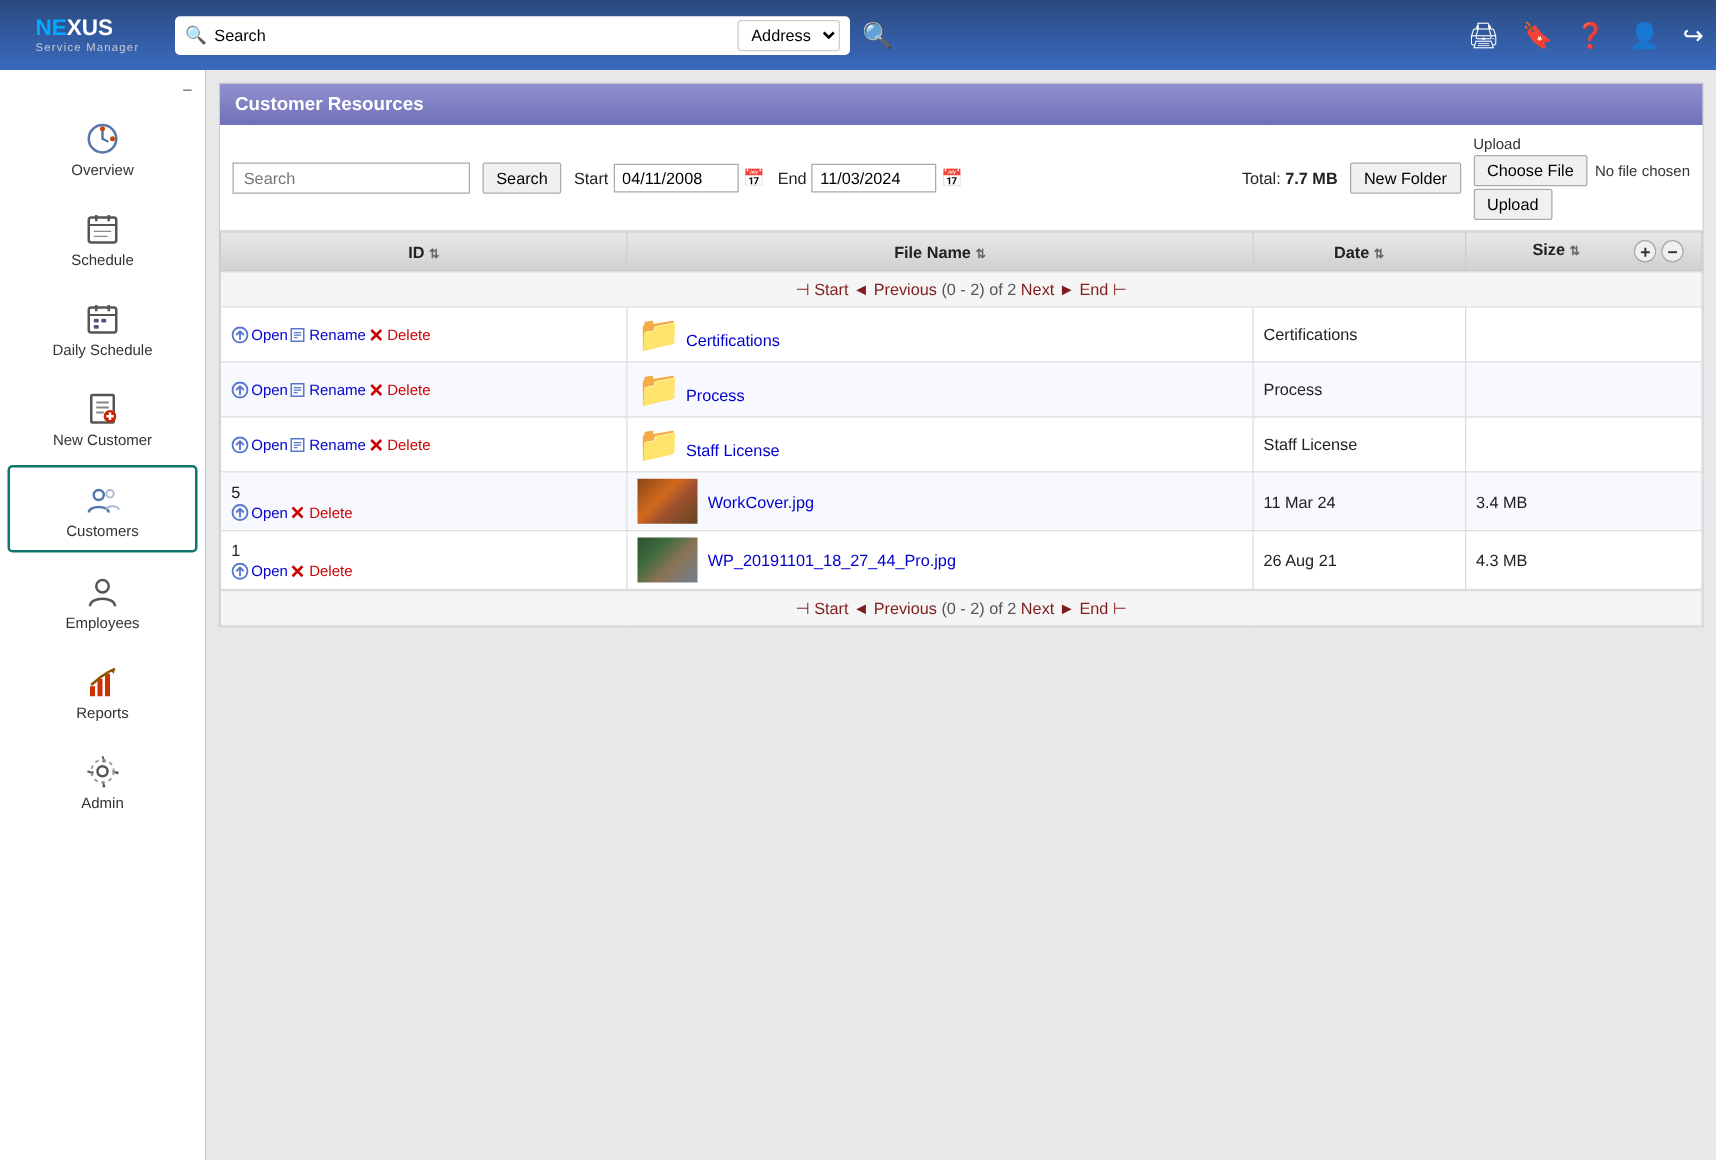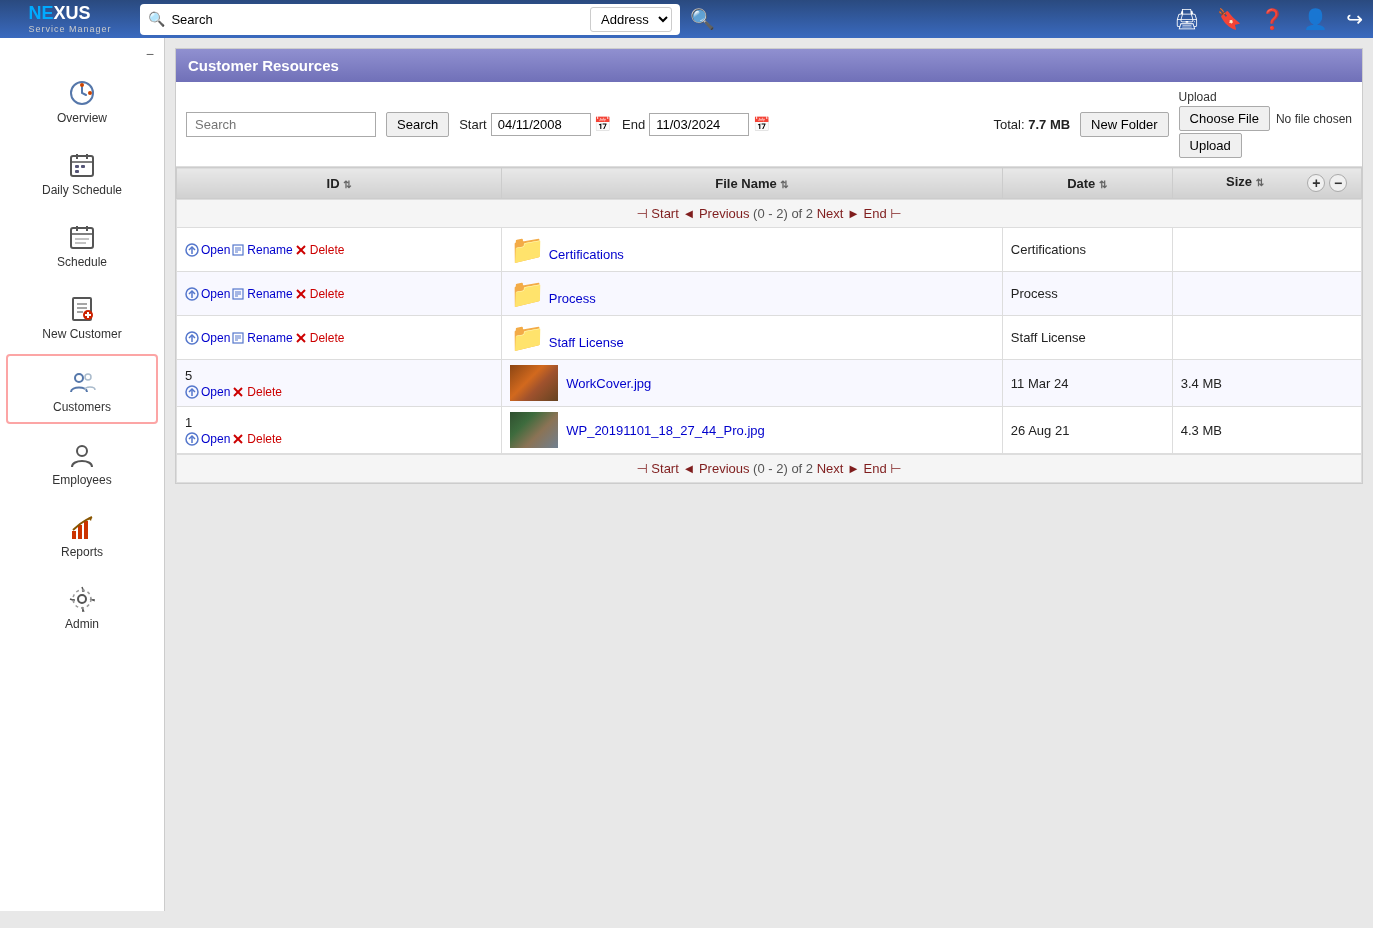--- a/index.html
+++ b/index.html
@@ -2,21 +2,21 @@
 <html><head>
   <meta charset="utf-8">
   <style>
     * { box-sizing: border-box; margin: 0; padding: 0; }
     body { font-family: Arial, sans-serif; font-size: 13px; background: #e8e8e8; color: #222; width: 1373px; height: 928px; overflow: hidden; }
 
     
     .top-bar {
       display: flex; align-items: center;
       background: linear-gradient(to bottom, #2a4a7f, #3a6abf);
-      height: 38px; padding: 0 10px; gap: 10px;
+      height: 56px; padding: 0 10px; gap: 10px;
     }
     .logo-area {
       width: 120px; display: flex; align-items: center; justify-content: center;
     }
     .logo-text { color: white; font-size: 18px; font-weight: bold; line-height: 1.1; }
     .logo-text span { color: #00aaff; }
     .logo-sub { color: #ccc; font-size: 9px; letter-spacing: 1px; }
     .search-bar {
       display: flex; align-items: center; background: white; border-radius: 4px;
       padding: 3px 8px; flex: 1; max-width: 540px; gap: 6px;
@@ -42,21 +42,21 @@
     }
     .sidebar-collapse {
       text-align: right; padding: 2px 10px; color: #666; font-size: 14px; cursor: pointer;
     }
     .sidebar-item {
       display: flex; flex-direction: column; align-items: center;
       padding: 8px 4px; cursor: pointer; color: #333; font-size: 12px;
       border: 1px solid transparent; margin: 2px 6px; border-radius: 4px;
     }
     .sidebar-item.active {
-      border: 2px solid #fca5a5; border-radius: 4px;
+      border: 2px solid #0f766e; border-radius: 4px;
     }
     .sidebar-item .icon-wrap {
       width: 36px; height: 36px; display: flex; align-items: center; justify-content: center;
     }
 
     
     .main-content { flex: 1; background: #e8e8e8; padding: 10px; overflow-y: auto; }
 
     
     .panel { background: white; border: 1px solid #ccc; }
@@ -171,40 +171,40 @@
       <span>Overview</span>
     </div>
 
     <div class="sidebar-item">
       <div class="icon-wrap">
         <svg width="28" height="28" viewBox="0 0 28 28">
             <rect x="3" y="5" width="22" height="20" rx="2" fill="none" stroke="#555" stroke-width="2"></rect>
             <line x1="3" y1="11" x2="25" y2="11" stroke="#555" stroke-width="1.5"></line>
             <line x1="9" y1="3" x2="9" y2="8" stroke="#555" stroke-width="2"></line>
             <line x1="19" y1="3" x2="19" y2="8" stroke="#555" stroke-width="2"></line>
-            <rect x="7" y="14" width="4" height="3" rx="1" fill="#557"></rect>
-            <rect x="13" y="14" width="4" height="3" rx="1" fill="#557"></rect>
-            <rect x="7" y="19" width="4" height="3" rx="1" fill="#557"></rect>
-          </svg>
-      </div>
-      <span>Daily Schedule</span>
+            <line x1="7" y1="16" x2="21" y2="16" stroke="#888" stroke-width="1"></line>
+            <line x1="7" y1="20" x2="18" y2="20" stroke="#888" stroke-width="1"></line>
+          </svg>
+      </div>
+      <span>Schedule</span>
     </div>
 
     <div class="sidebar-item">
       <div class="icon-wrap">
         <svg width="28" height="28" viewBox="0 0 28 28">
             <rect x="3" y="5" width="22" height="20" rx="2" fill="none" stroke="#555" stroke-width="2"></rect>
             <line x1="3" y1="11" x2="25" y2="11" stroke="#555" stroke-width="1.5"></line>
             <line x1="9" y1="3" x2="9" y2="8" stroke="#555" stroke-width="2"></line>
             <line x1="19" y1="3" x2="19" y2="8" stroke="#555" stroke-width="2"></line>
-            <line x1="7" y1="16" x2="21" y2="16" stroke="#888" stroke-width="1"></line>
-            <line x1="7" y1="20" x2="18" y2="20" stroke="#888" stroke-width="1"></line>
-          </svg>
-      </div>
-      <span>Schedule</span>
+            <rect x="7" y="14" width="4" height="3" rx="1" fill="#557"></rect>
+            <rect x="13" y="14" width="4" height="3" rx="1" fill="#557"></rect>
+            <rect x="7" y="19" width="4" height="3" rx="1" fill="#557"></rect>
+          </svg>
+      </div>
+      <span>Daily Schedule</span>
     </div>
 
     <div class="sidebar-item">
       <div class="icon-wrap">
         <svg width="28" height="28" viewBox="0 0 28 28">
             <rect x="5" y="3" width="18" height="22" rx="1" fill="none" stroke="#555" stroke-width="2"></rect>
             <line x1="9" y1="9" x2="19" y2="9" stroke="#888" stroke-width="1.5"></line>
             <line x1="9" y1="13" x2="19" y2="13" stroke="#888" stroke-width="1.5"></line>
             <line x1="9" y1="17" x2="15" y2="17" stroke="#888" stroke-width="1.5"></line>
             <circle cx="20" cy="20" r="5" fill="#cc2200"></circle>

